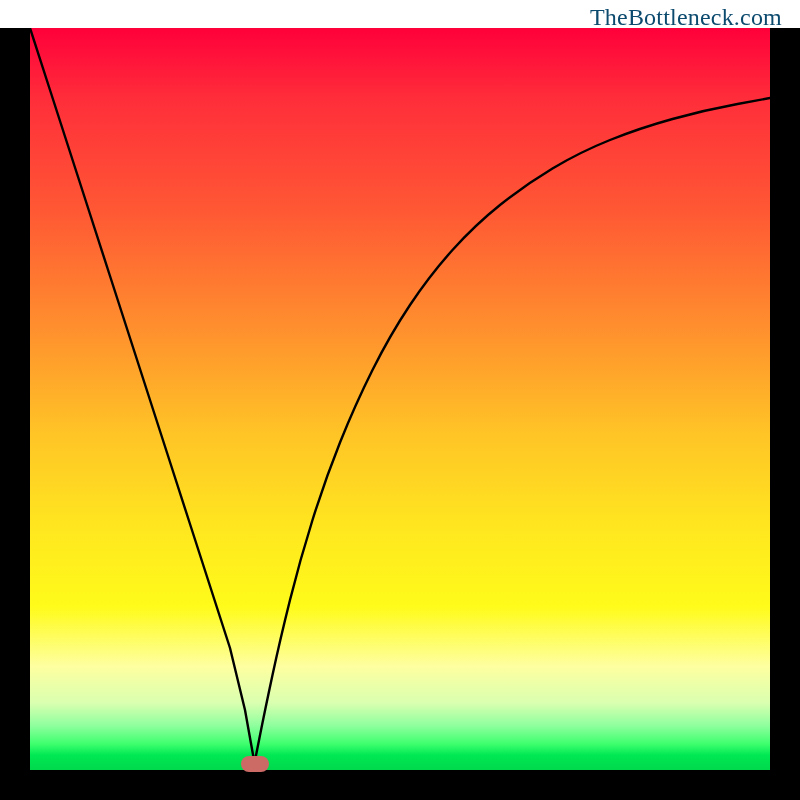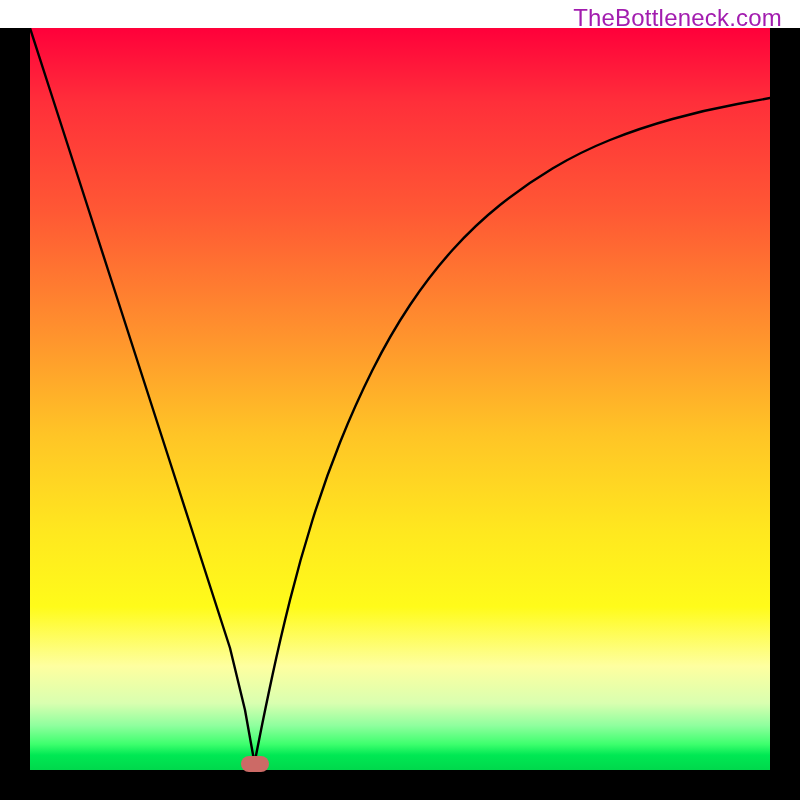--- a/index.html
+++ b/index.html
@@ -8,23 +8,23 @@
     background: #fff;
     width: 800px;
     height: 800px;
     overflow: hidden;
     position: relative;
   }
   .watermark {
     position: absolute;
     top: 4px;
     right: 18px;
-    font-family: Liberation Sans, sans-serif;
+    font-family: Liberation Serif, serif;
     font-size: 24px;
-    color: #a21caf;
+    color: #0c4a6e;
     z-index: 10;
     letter-spacing: 0.2px;
   }
   .frame {
     position: absolute;
     left: 0;
     top: 28px;
     width: 800px;
     height: 772px;
     background: #000;

